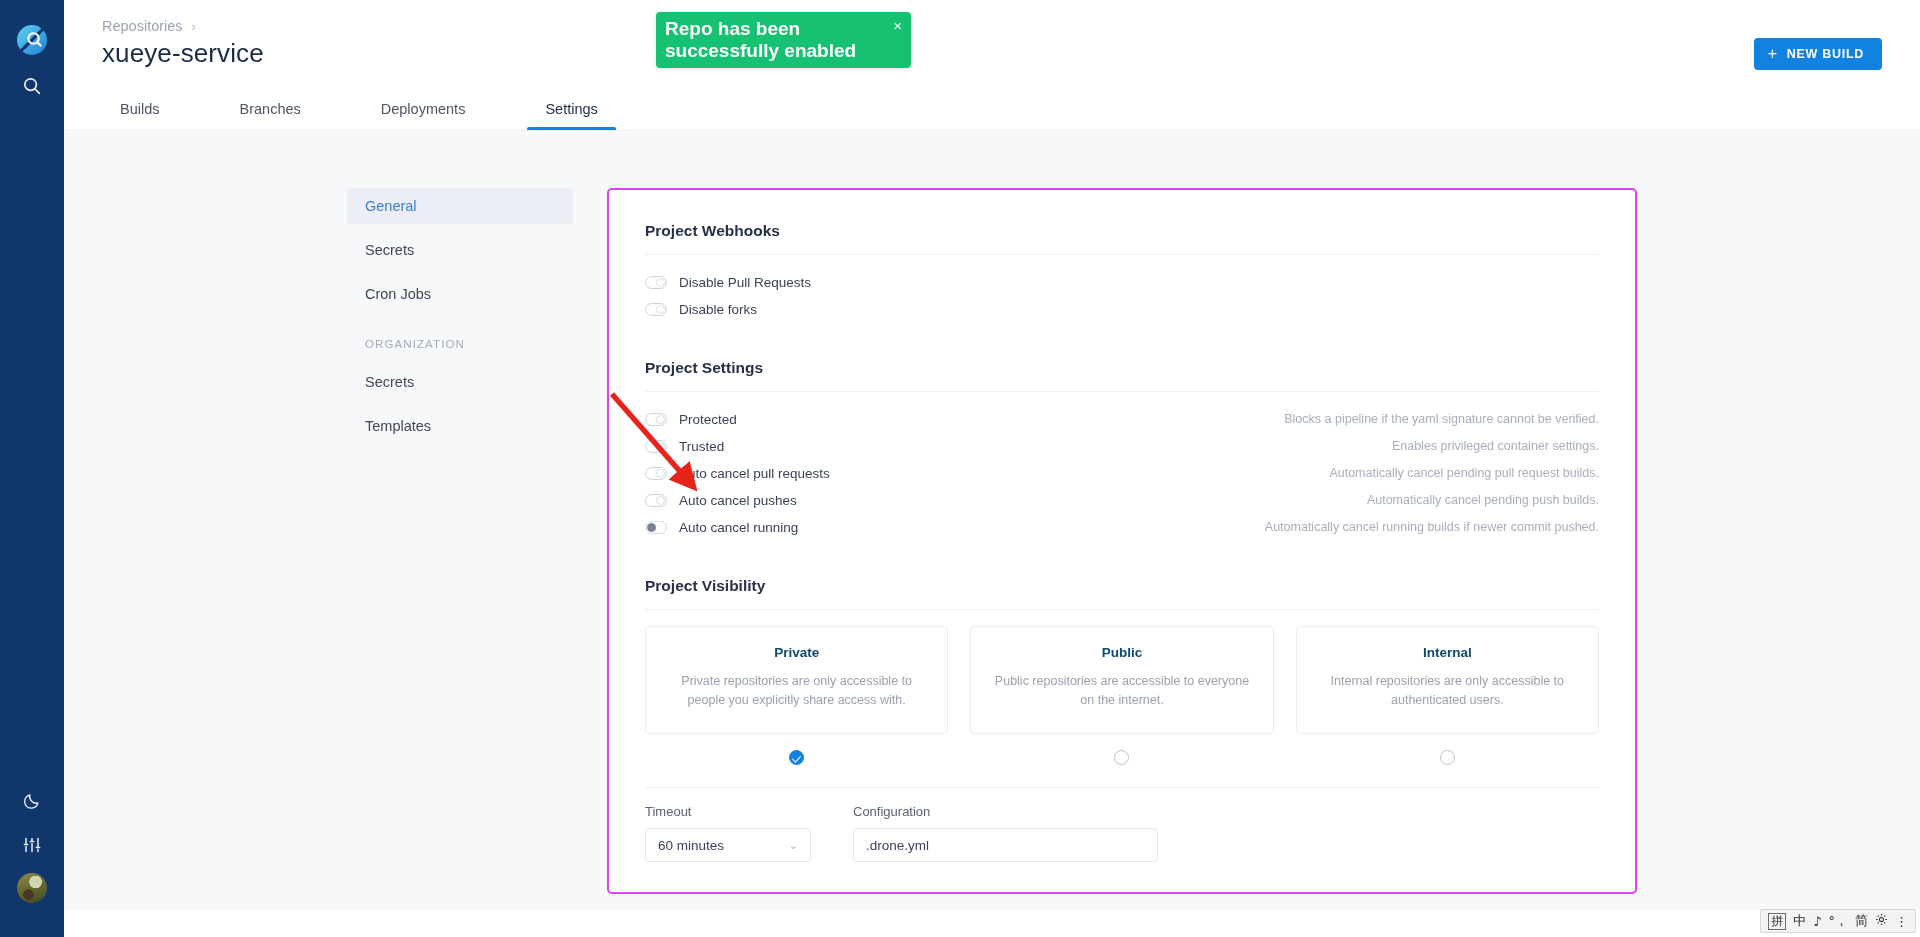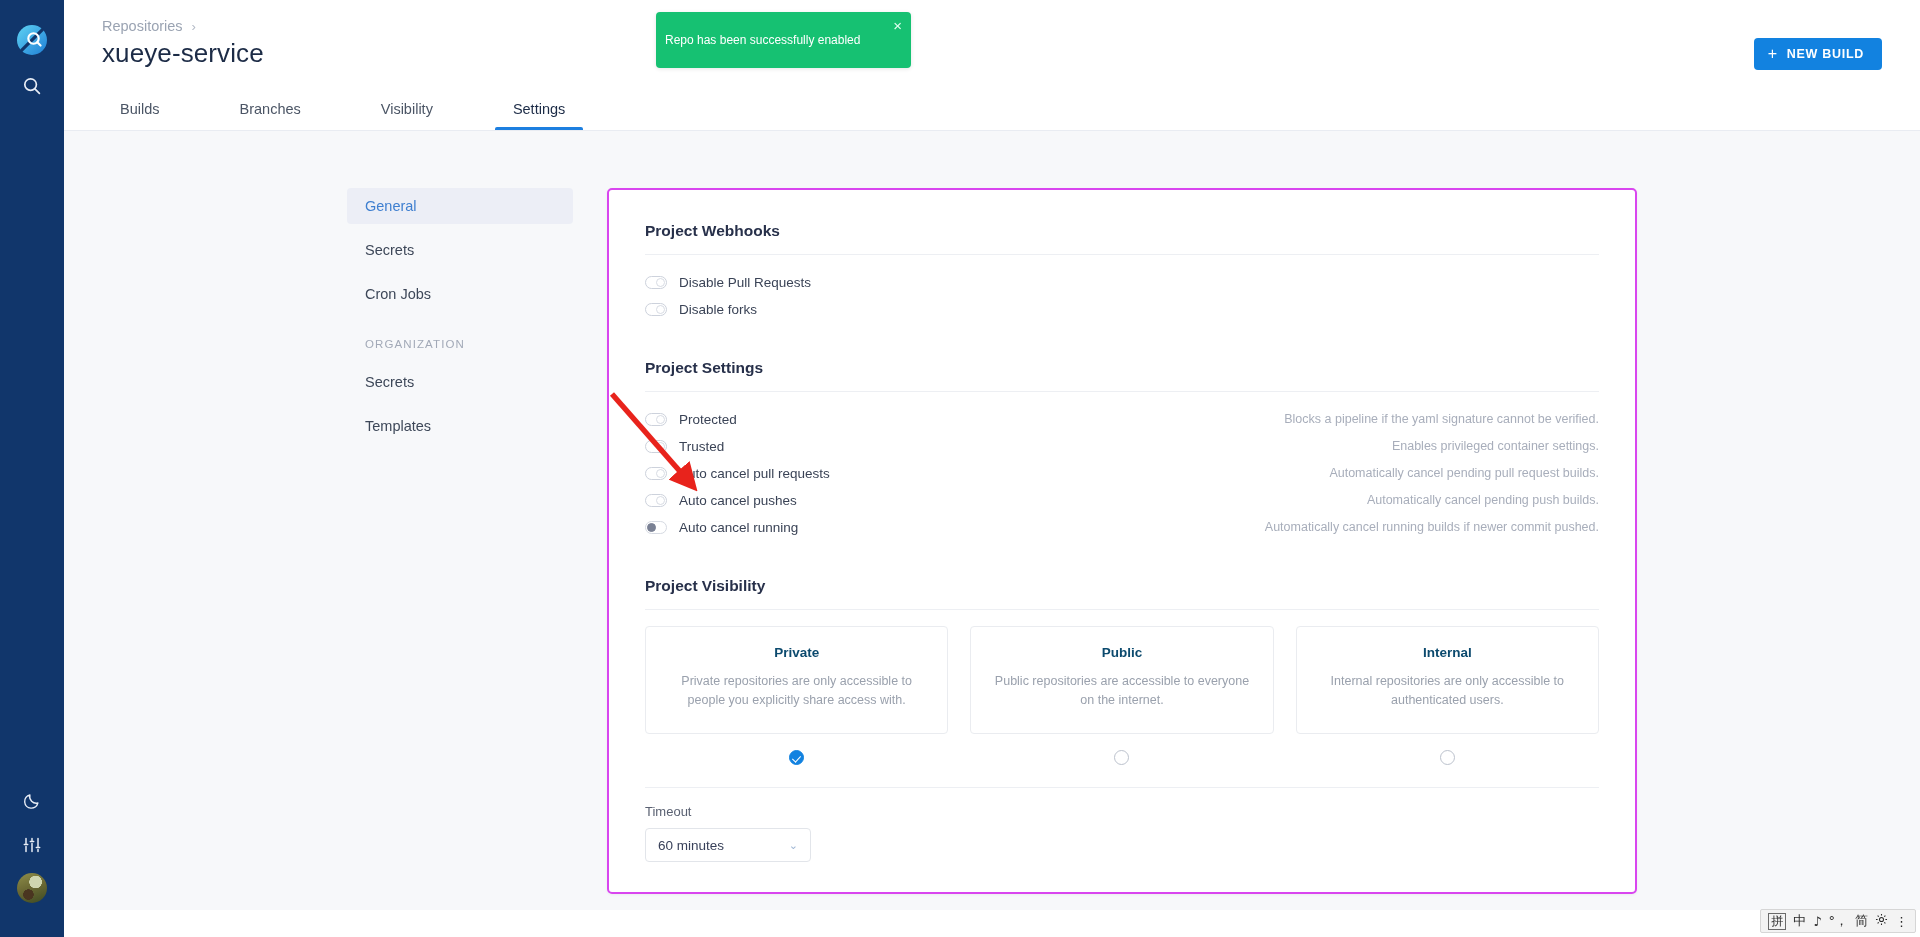--- a/index.html
+++ b/index.html
@@ -87,21 +87,21 @@
 
   
   .toast {
     position: absolute; left: 592px; top: 12px;
     width: 255px; height: 56px;
     background: #16c172; border-radius: 4px;
     display: flex; align-items: center;
     color: #fff; z-index: 40;
     box-shadow: 0 1px 4px rgba(0,0,0,.10);
   }
-  .toast-msg { font-size: 12px; padding-left: 9px; font-weight: 400; }
+  .toast-msg { font-size: 19px; padding-left: 9px; font-weight: 700; }
   .toast-close {
     position: absolute; right: 9px; top: 6px;
     background: none; border: none; color: #e4fff2;
     font-size: 15px; cursor: pointer; line-height: 1; font-family: inherit;
   }
 
   
   .content {
     position: absolute; left: 0; right: 0; top: 131px; bottom: 0;
     background: #f7f8fa;
@@ -285,21 +285,21 @@
       <div class="breadcrumb">
         <a href="#">Repositories</a>
         <span class="crumb-chevron">›</span>
       </div>
 
       <div class="page-title">xueye-service</div>
 
       <div class="tabs">
         <button class="tab">Builds</button>
         <button class="tab">Branches</button>
-        <button class="tab">Visibility</button>
+        <button class="tab">Deployments</button>
         <button class="tab active">Settings</button>
       </div>
 
       <button class="new-build-btn">
         <span class="plus-glyph">+</span>
         <span>NEW BUILD</span>
       </button>
 
       <div class="toast">
         <span class="toast-msg">Repo has been successfully enabled</span>
@@ -432,20 +432,26 @@
           </div>
 
           <div class="bottom-rule"></div>
 
           <div class="fields-row">
             <div class="field field-timeout">
               <span class="field-label">Timeout</span>
               <div class="field-control">
                 <span>60 minutes</span>
                 <span class="caret">⌄</span>
+              </div>
+            </div>
+            <div class="field field-config">
+              <span class="field-label">Configuration</span>
+              <div class="field-control">
+                <span>.drone.yml</span>
               </div>
             </div>
           </div>
 
         </div>
       </div>
     </div>
   </div>
 
   <svg class="annotation-arrow" viewBox="0 0 130 130">

